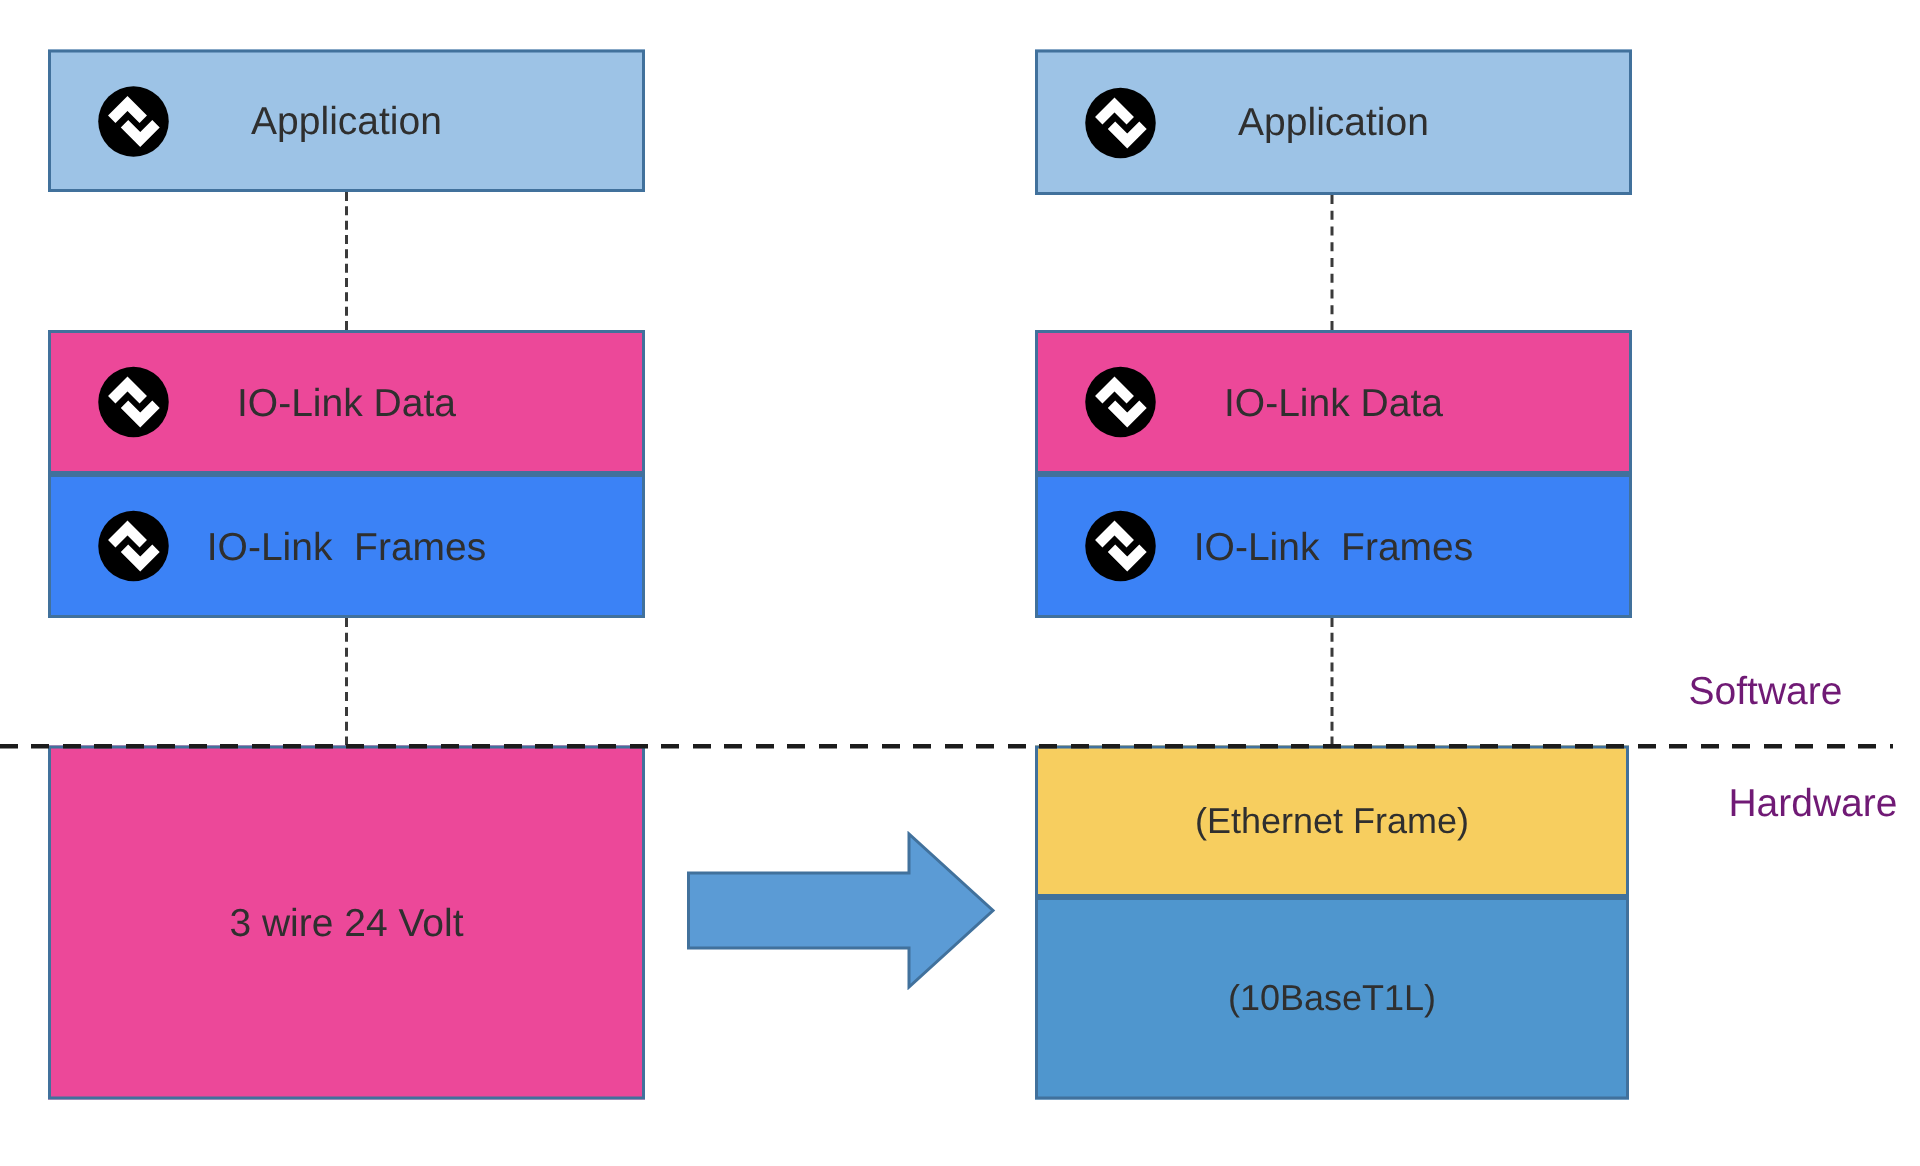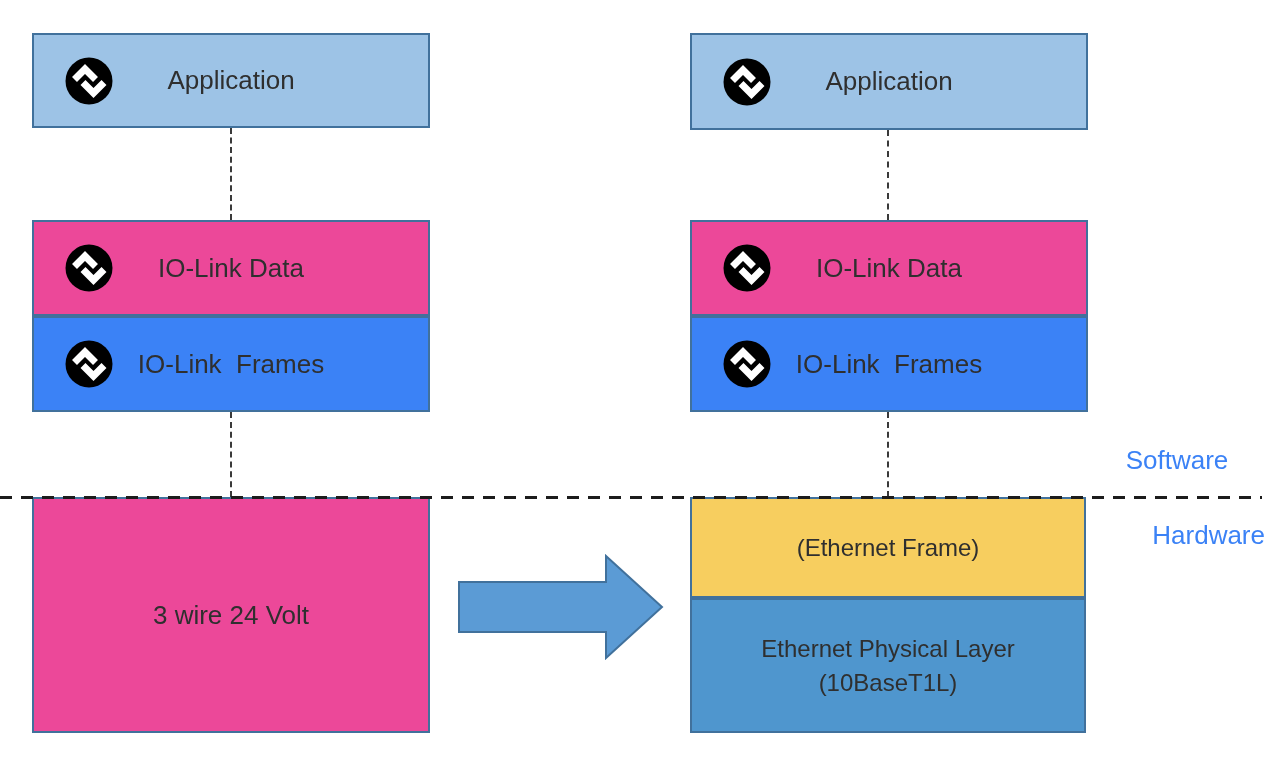--- a/index.html
+++ b/index.html
@@ -63,21 +63,21 @@
     top: 496px;
     width: 1262px;
     height: 3px;
     background: repeating-linear-gradient(90deg, #1c1c1c 0 12px, transparent 12px 21px);
   }
   .side-label {
     position: absolute;
     width: 170px;
     text-align: center;
     font-size: 26px;
-    color: #3b82f6;
+    color: #701a75;
   }
   .arrow-wrap {
     position: absolute;
     left: 458px;
     top: 554px;
     width: 206px;
     height: 106px;
   }
 </style>
 </head>
@@ -154,21 +154,20 @@
   <div class="v-dash" style="left:887px; top:412px; height:85px;"></div>
 
   <div class="box amber-box" style="left:690px; top:497px; width:396px; height:101px;">
     <div class="label two-line">
       <div>(Ethernet Frame)</div>
     </div>
   </div>
 
   <div class="box blue-box" style="left:690px; top:598px; width:396px; height:135px;">
     <div class="label two-line">
-      <div>Ethernet Physical Layer</div>
       <div>(10BaseT1L)</div>
     </div>
   </div>
 
   <div class="side-label" style="left:1092px; top:445px;">Software</div>
 
   <div class="h-dash"></div>
 
   <div class="side-label" style="left:1095px; top:520px;text-align:right;">Hardware</div>
 

